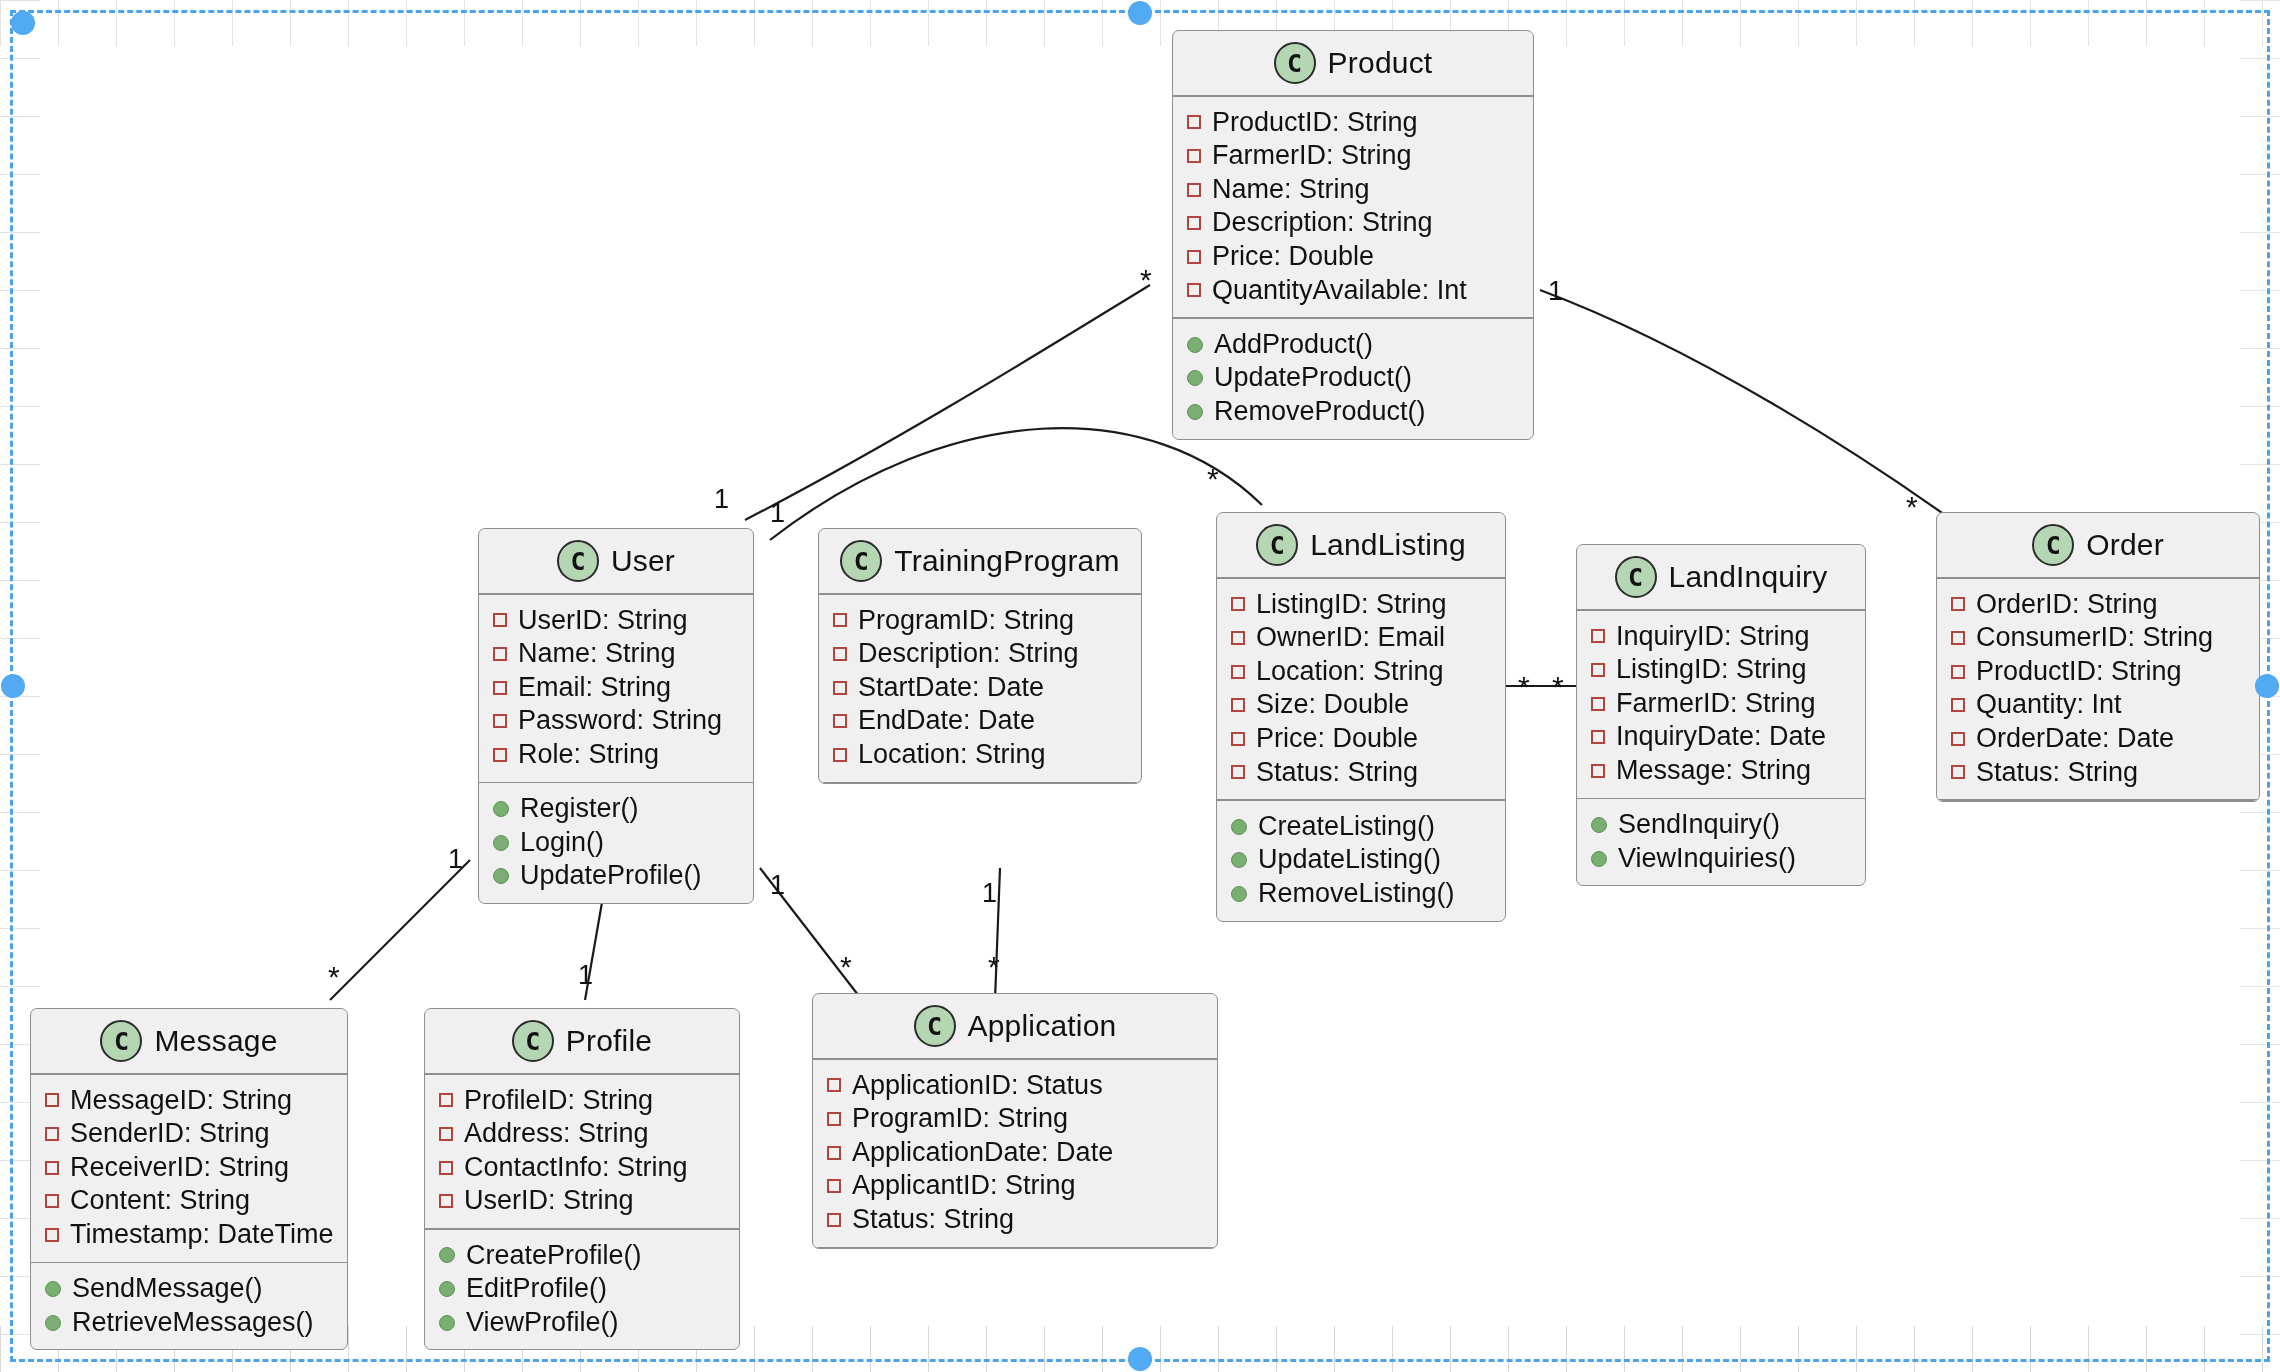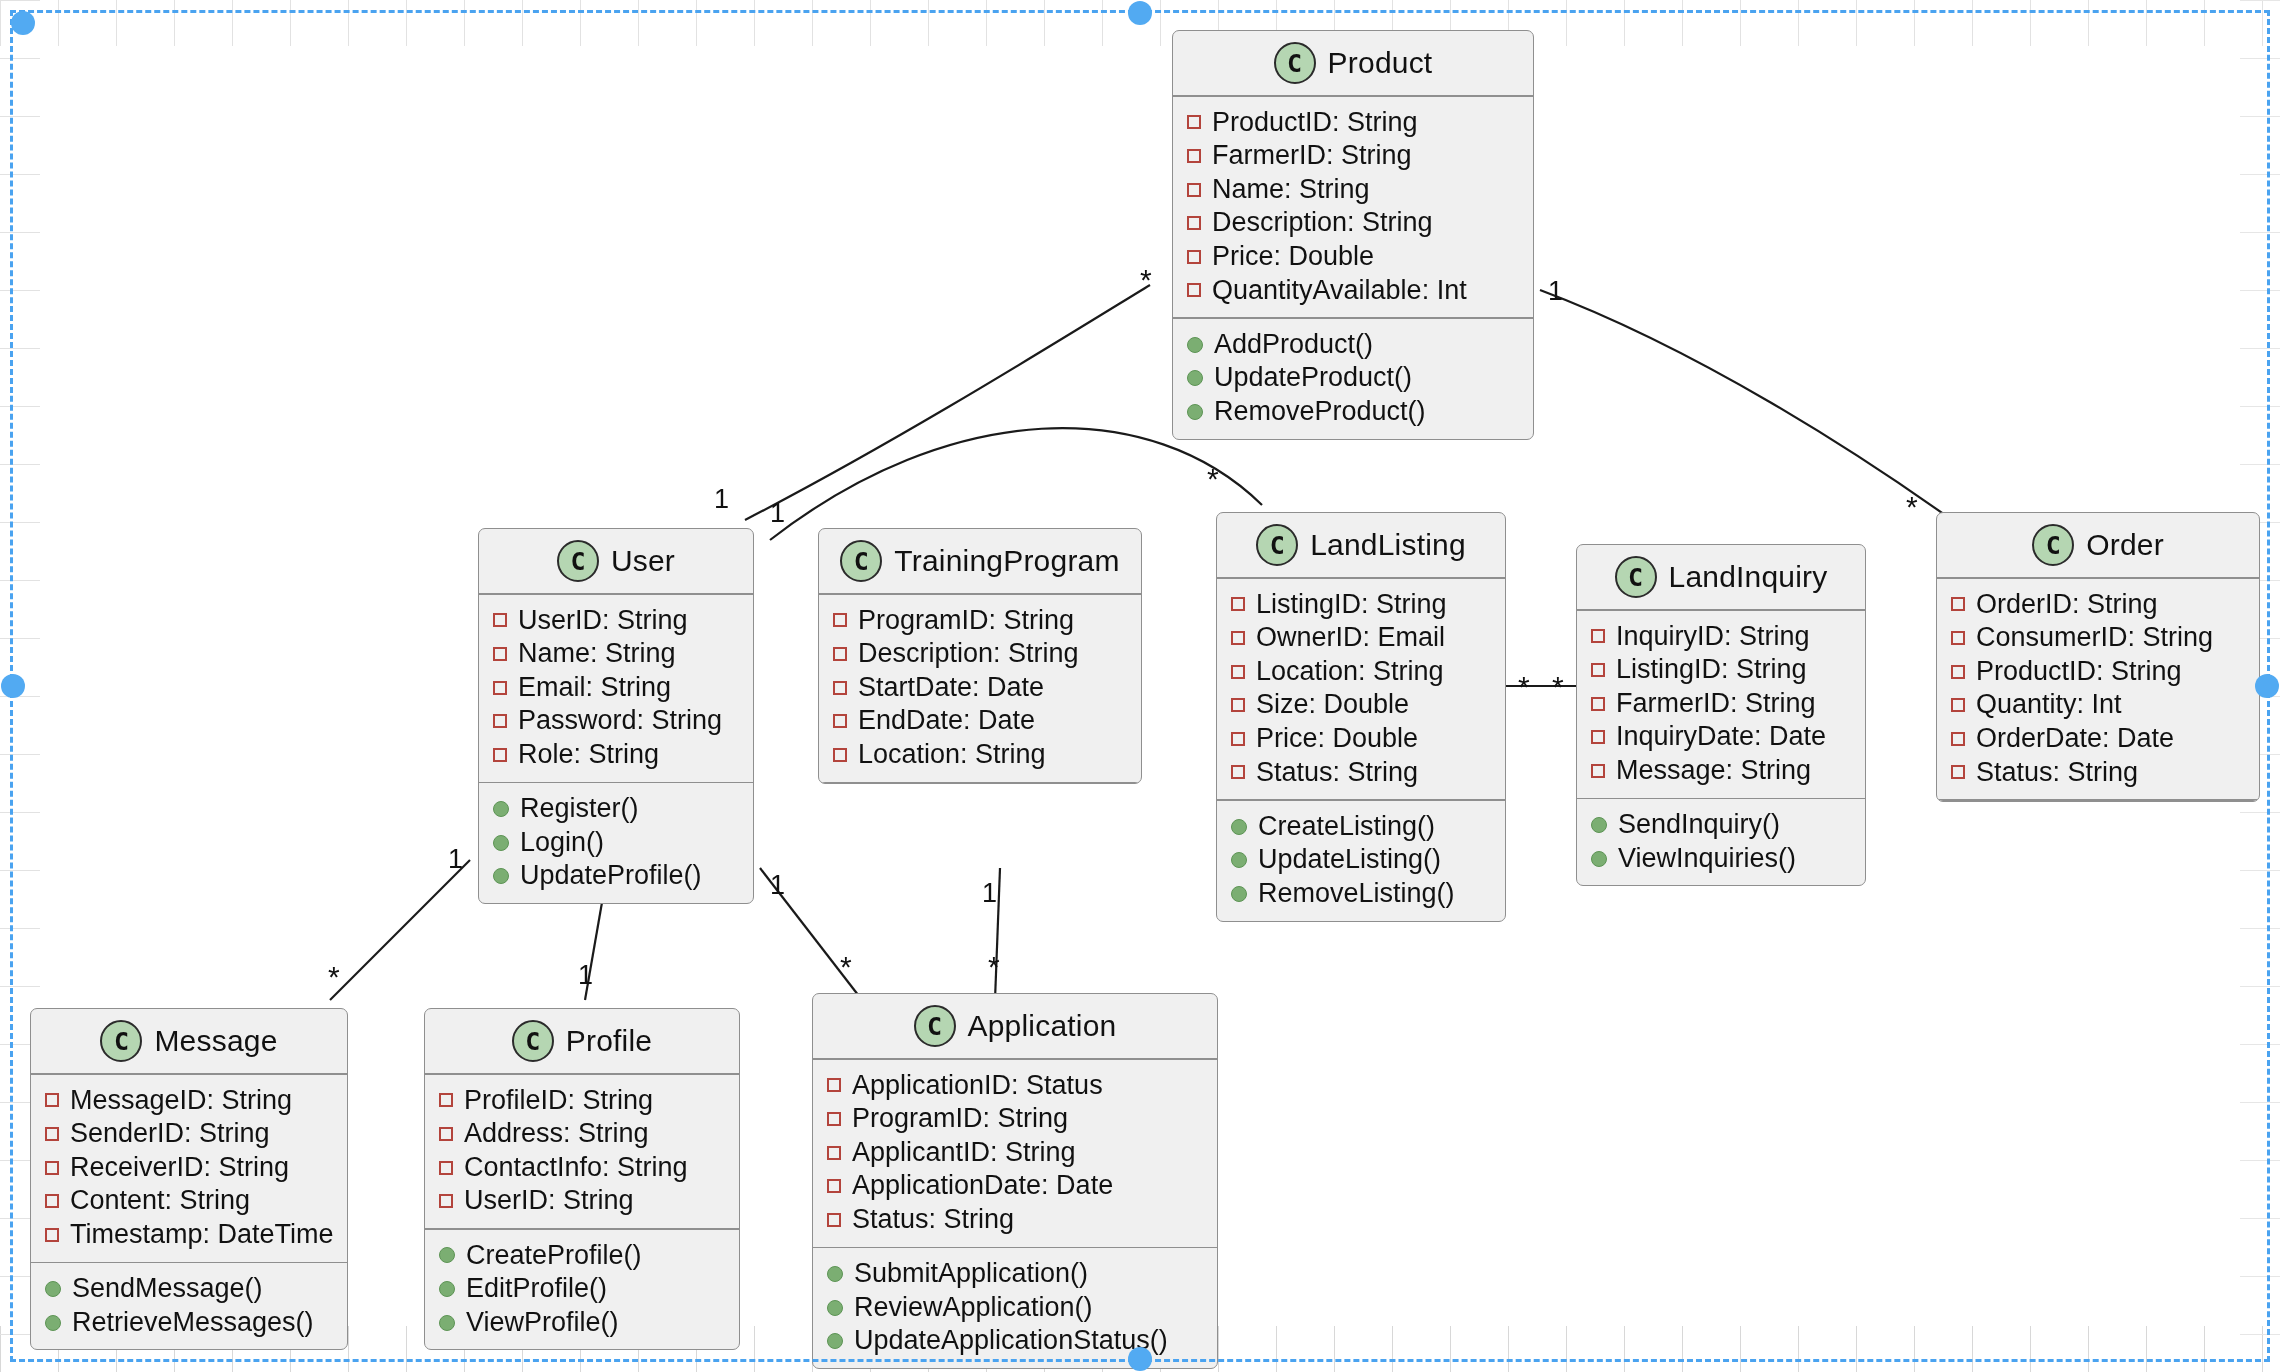--- a/index.html
+++ b/index.html
@@ -592,46 +592,32 @@
       <div class="row">
           <span class="attr-mark"></span>
           <span>ApplicationID: Status</span>
         </div>
       <div class="row">
           <span class="attr-mark"></span>
           <span>ProgramID: String</span>
         </div>
       <div class="row">
           <span class="attr-mark"></span>
+          <span>ApplicationDate: Date</span>
+        </div>
+      <div class="row">
+          <span class="attr-mark"></span>
           <span>ApplicantID: String</span>
         </div>
       <div class="row">
           <span class="attr-mark"></span>
-          <span>ApplicationDate: Date</span>
-        </div>
-      <div class="row">
-          <span class="attr-mark"></span>
           <span>Status: String</span>
         </div>
     </div>
     <div class="divider"></div>
-    <div class="uml-section">
-      <div class="row">
-          <span class="op-mark"></span>
-          <span>SubmitApplication()</span>
-        </div>
-      <div class="row">
-          <span class="op-mark"></span>
-          <span>ReviewApplication()</span>
-        </div>
-      <div class="row">
-          <span class="op-mark"></span>
-          <span>UpdateApplicationStatus()</span>
-        </div>
-    </div>
   </div>
 
   <div id="selection">
     <span class="handle h-tl"></span>
     <span class="handle h-tc"></span>
     <span class="handle h-ml"></span>
     <span class="handle h-mr"></span>
     <span class="handle h-bc"></span>
   </div>
 

